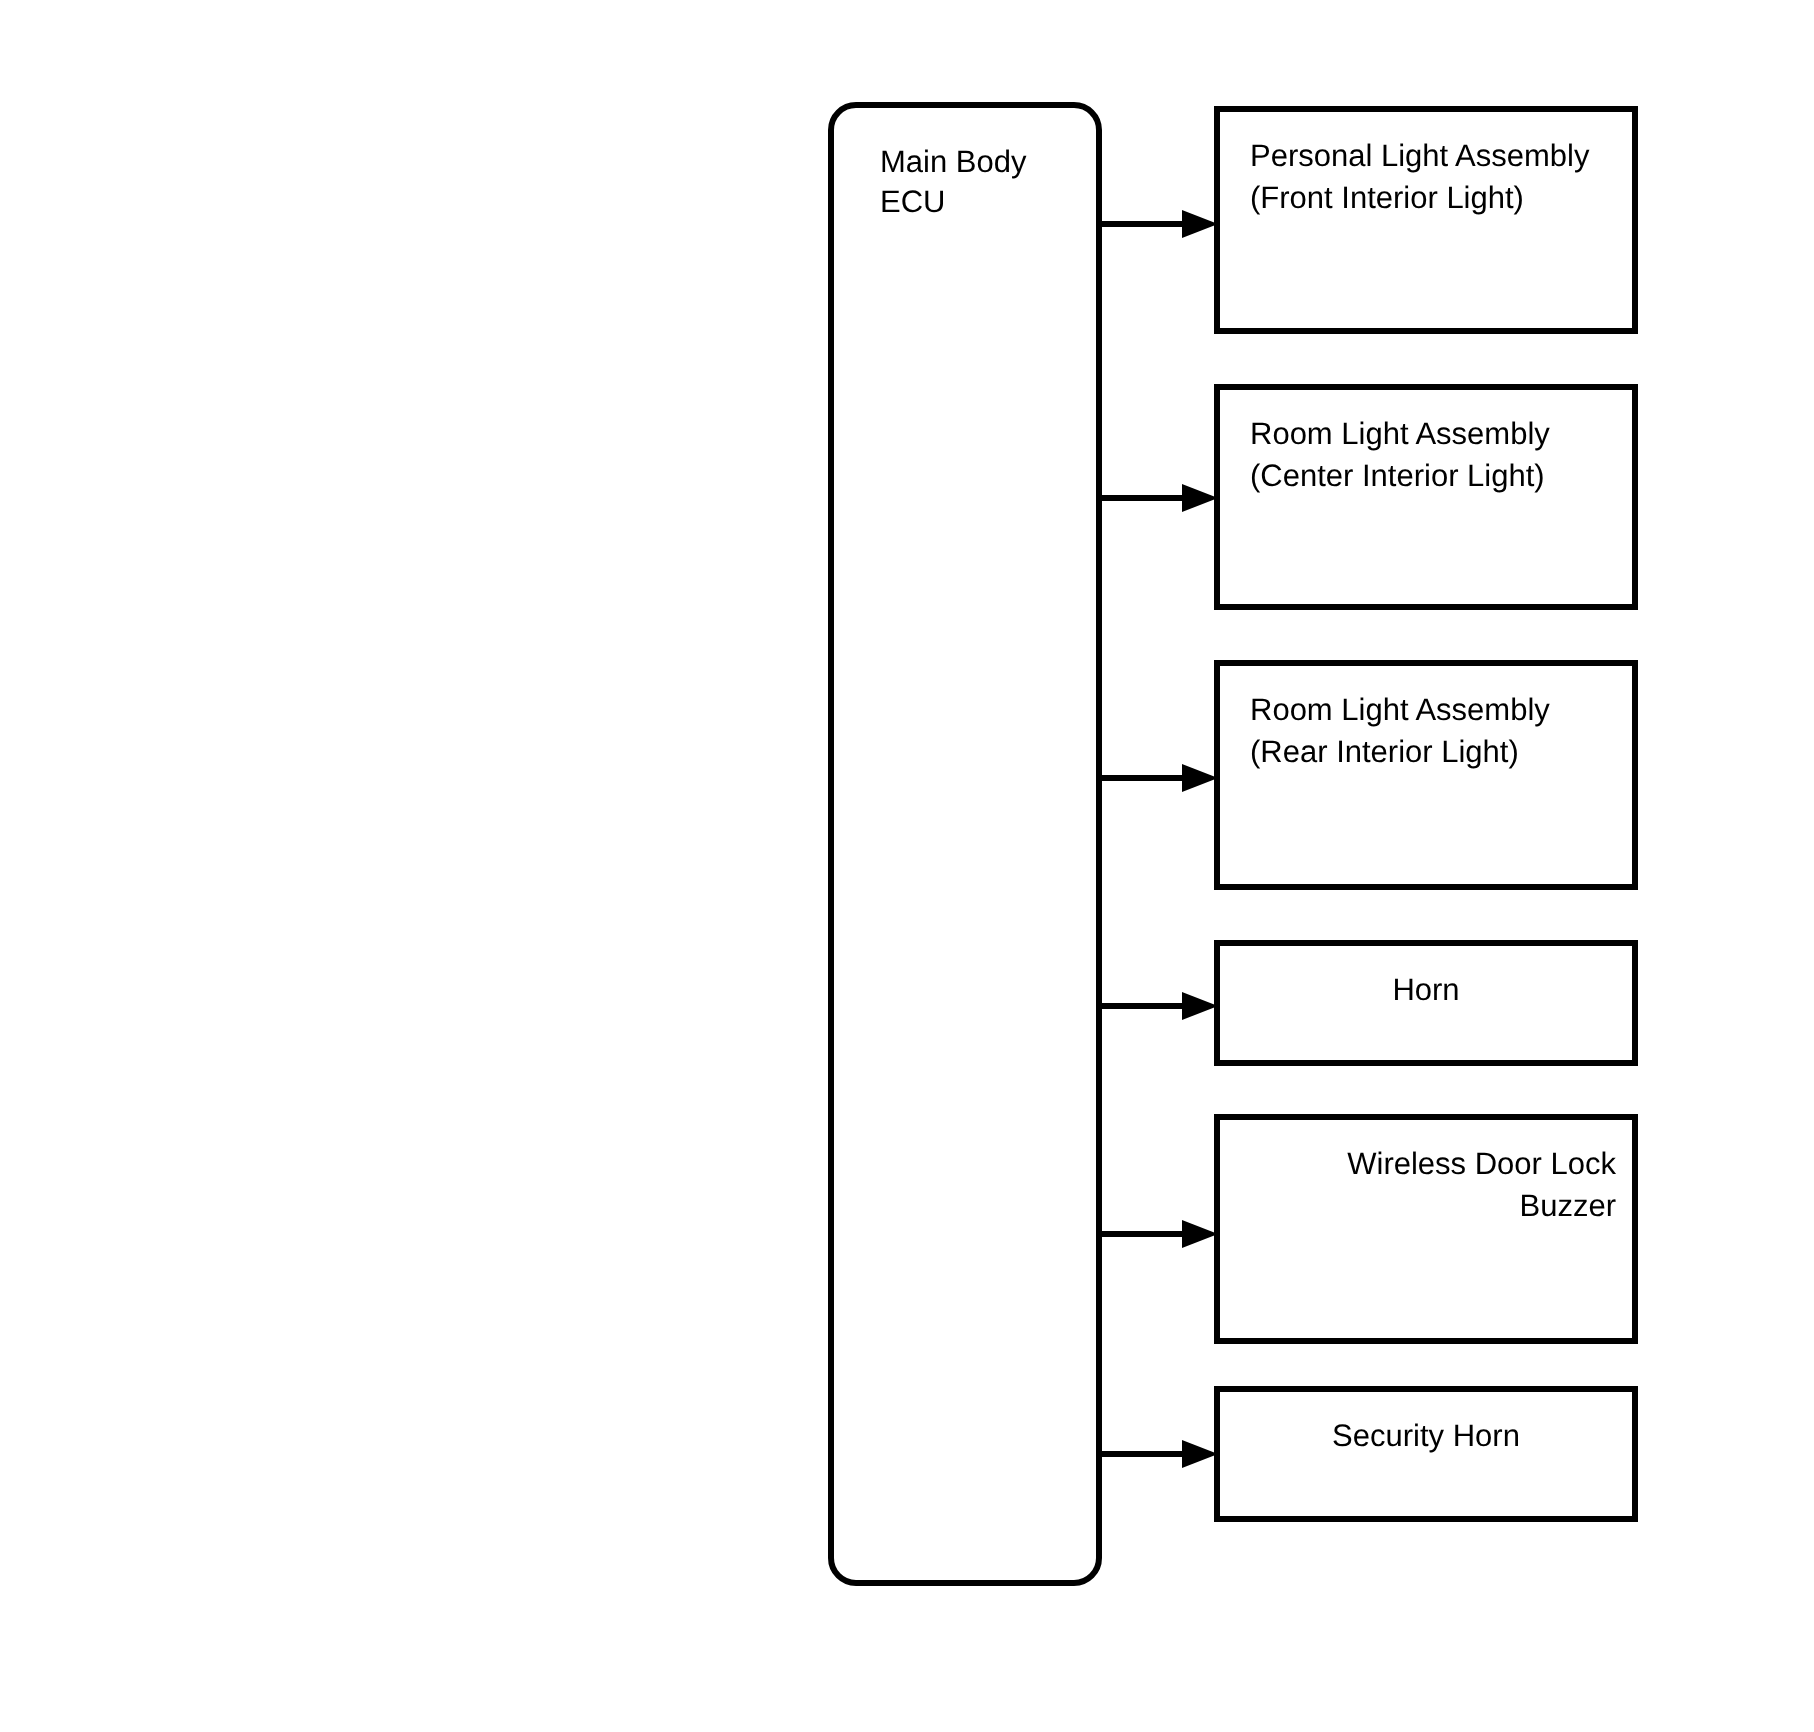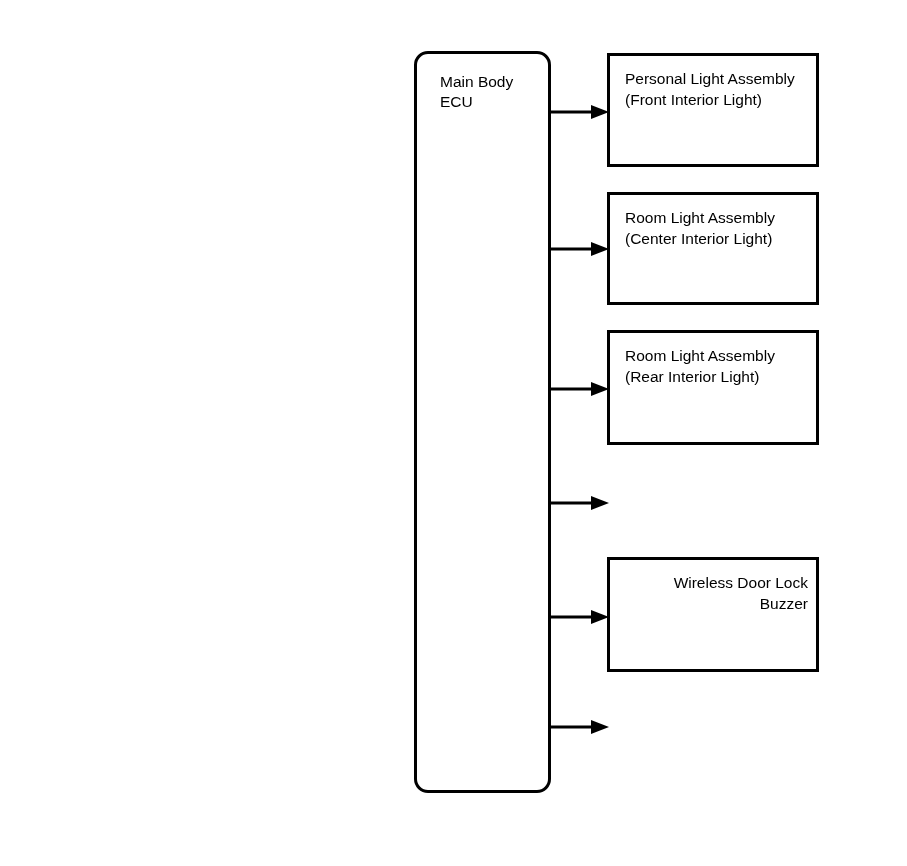--- a/index.html
+++ b/index.html
@@ -107,26 +107,32 @@
   <div class="target-node" style="top:192px;height:113px;">
     <div class="target-label left-align">Room Light Assembly
 (Center Interior Light)</div>
   </div>
 
   <div class="target-node" style="top:330px;height:115px;">
     <div class="target-label left-align">Room Light Assembly
 (Rear Interior Light)</div>
   </div>
 
+  <div class="target-node" style="top:470px;height:63px;">
+    <div class="target-label center-align">Horn</div>
+  </div>
 
   <div class="target-node" style="top:557px;height:115px;">
     <div class="target-label indent-align">Wireless Door Lock
 Buzzer</div>
   </div>
 
+  <div class="target-node" style="top:693px;height:68px;">
+    <div class="target-label center-align">Security Horn</div>
+  </div>
 
   <div class="connector" style="top:112px;">
     <svg viewBox="0 0 60 18">
         <g>
           <line x1="0" y1="9" x2="44" y2="9" stroke="#000" stroke-width="3"></line>
           <polygon points="42,2 60,9 42,16" fill="#000"></polygon>
         </g>
       </svg>
   </div>
   <div class="connector" style="top:249px;">

